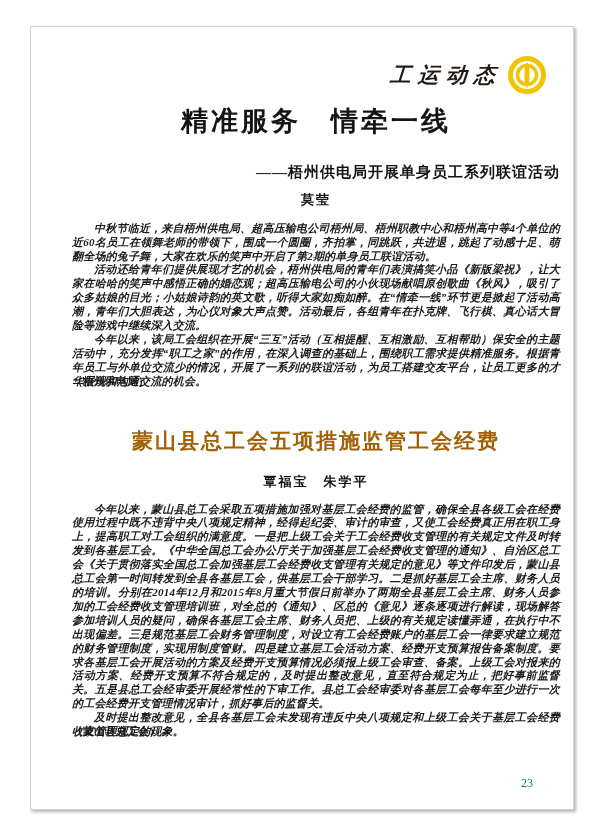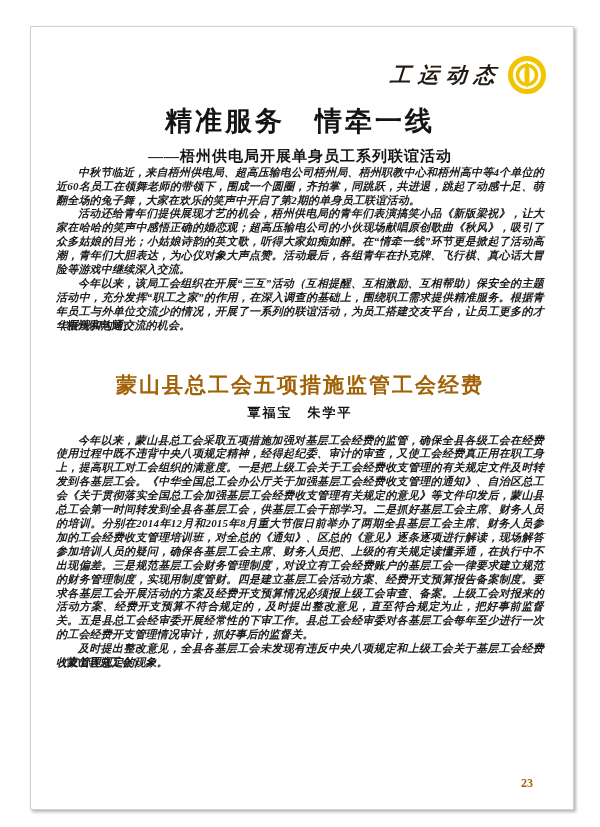--- a/index.html
+++ b/index.html
@@ -23,31 +23,31 @@
   }
   .masthead-text{
     font-size:21px;font-weight:bold;font-style:italic;
     letter-spacing:7px;color:#221a12;
     font-family:"Liberation Serif","DejaVu Serif",serif;
     transform:skewX(-4deg);
     white-space:nowrap;
   }
   .union-logo{width:40px;height:40px;display:block;}
   .content{
-    position:absolute;left:0;top:0;width:100%;height:100%;
+    position:absolute;left:16px;top:0;width:100%;height:100%;
     box-sizing:border-box;
     padding:80px 29px 0 25px;
   }
   .a-title{
     text-align:center;font-weight:bold;color:#141414;
     font-size:27px;letter-spacing:3px;line-height:1.1;
   }
   .a-subtitle{
-    text-align:center;font-weight:bold;font-size:15px;
-    margin-top:10px;letter-spacing:1px;color:#141414;
+    text-align:right;font-weight:bold;font-size:15px;
+    margin-top:26px;letter-spacing:1px;color:#141414;
   }
   .a-author{
     text-align:center;font-weight:bold;font-size:13px;
     margin-top:9px;margin-bottom:13px;letter-spacing:2px;color:#141414;
   }
   .body-para{
     margin:0;font-size:11px;line-height:13.9px;
     text-align:justify;text-justify:inter-ideograph;
     text-indent:2em;font-weight:600;color:#1b1b1b;
     letter-spacing:.2px;
@@ -56,25 +56,25 @@
   .attribution{
     font-size:11px;line-height:13.9px;font-weight:600;
     margin-top:-13.9px;color:#1b1b1b;
   }
   .a2-title{
     text-align:center;font-weight:bold;font-size:21px;
     letter-spacing:2px;margin-top:38px;color:#a16207;
   }
   .a2-authors{
     text-align:center;font-weight:bold;font-size:13px;
-    margin-top:5px;margin-bottom:12px;letter-spacing:2px;color:#141414;
+    margin-top:18px;margin-bottom:12px;letter-spacing:2px;color:#141414;
   }
   .page-number{
     position:absolute;right:40px;bottom:18px;
-    font-size:12px;font-weight:700;color:#a16207;
+    font-size:12px;font-weight:400;color:#0f766e;
   }
 </style>
 </head>
 <body>
 
 <div class="page">
 
   <div class="masthead">
     <span class="masthead-text">工运动态</span>
     <span>
@@ -83,20 +83,21 @@
         <circle cx="20" cy="20" r="9.5" fill="none" stroke="#F2C400" stroke-width="3.5"></circle>
         <path d="M20 7 C 23.5 12, 23.5 28, 20 33 C 16.5 28, 16.5 12, 20 7 Z" fill="#F2C400"></path>
       </svg>
     </span>
   </div>
 
   <div class="content">
 
     <div class="a-title">精准服务　情牵一线</div>
     <div class="a-subtitle">——梧州供电局开展单身员工系列联谊活动</div>
+    <div class="a-author">莫莹</div>
 
     <p class="body-para">中秋节临近，来自梧州供电局、超高压输电公司梧州局、梧州职教中心和梧州高中等4个单位的近60名员工在领舞老师的带领下，围成一个圆圈，齐拍掌，同跳跃，共进退，跳起了动感十足、萌翻全场的兔子舞，大家在欢乐的笑声中开启了第2期的单身员工联谊活动。</p>
     <p class="body-para">活动还给青年们提供展现才艺的机会，梧州供电局的青年们表演搞笑小品《新版梁祝》，让大家在哈哈的笑声中感悟正确的婚恋观；超高压输电公司的小伙现场献唱原创歌曲《秋风》，吸引了众多姑娘的目光；小姑娘诗韵的英文歌，听得大家如痴如醉。在“情牵一线”环节更是掀起了活动高潮，青年们大胆表达，为心仪对象大声点赞。活动最后，各组青年在扑克牌、飞行棋、真心话大冒险等游戏中继续深入交流。</p>
     <p class="body-para">今年以来，该局工会组织在开展“三互”活动（互相提醒、互相激励、互相帮助）保安全的主题活动中，充分发挥“职工之家”的作用，在深入调查的基础上，围绕职工需求提供精准服务。根据青年员工与外单位交流少的情况，开展了一系列的联谊活动，为员工搭建交友平台，让员工更多的才华展现和沟通交流的机会。</p>
     <div class="attribution">（梧州供电局）</div>
 
     <div class="a2-title">蒙山县总工会五项措施监管工会经费</div>
     <div class="a2-authors">覃福宝　朱学平</div>
 
     <p class="body-para">今年以来，蒙山县总工会采取五项措施加强对基层工会经费的监管，确保全县各级工会在经费使用过程中既不违背中央八项规定精神，经得起纪委、审计的审查，又使工会经费真正用在职工身上，提高职工对工会组织的满意度。一是把上级工会关于工会经费收支管理的有关规定文件及时转发到各基层工会。《中华全国总工会办公厅关于加强基层工会经费收支管理的通知》、自治区总工会《关于贯彻落实全国总工会加强基层工会经费收支管理有关规定的意见》等文件印发后，蒙山县总工会第一时间转发到全县各基层工会，供基层工会干部学习。二是抓好基层工会主席、财务人员的培训。分别在2014年12月和2015年8月重大节假日前举办了两期全县基层工会主席、财务人员参加的工会经费收支管理培训班，对全总的《通知》、区总的《意见》逐条逐项进行解读，现场解答参加培训人员的疑问，确保各基层工会主席、财务人员把、上级的有关规定读懂弄通，在执行中不出现偏差。三是规范基层工会财务管理制度，对设立有工会经费账户的基层工会一律要求建立规范的财务管理制度，实现用制度管财。四是建立基层工会活动方案、经费开支预算报告备案制度。要求各基层工会开展活动的方案及经费开支预算情况必须报上级工会审查、备案。上级工会对报来的活动方案、经费开支预算不符合规定的，及时提出整改意见，直至符合规定为止，把好事前监督关。五是县总工会经审委开展经常性的下审工作。县总工会经审委对各基层工会每年至少进行一次的工会经费开支管理情况审计，抓好事后的监督关。</p>

